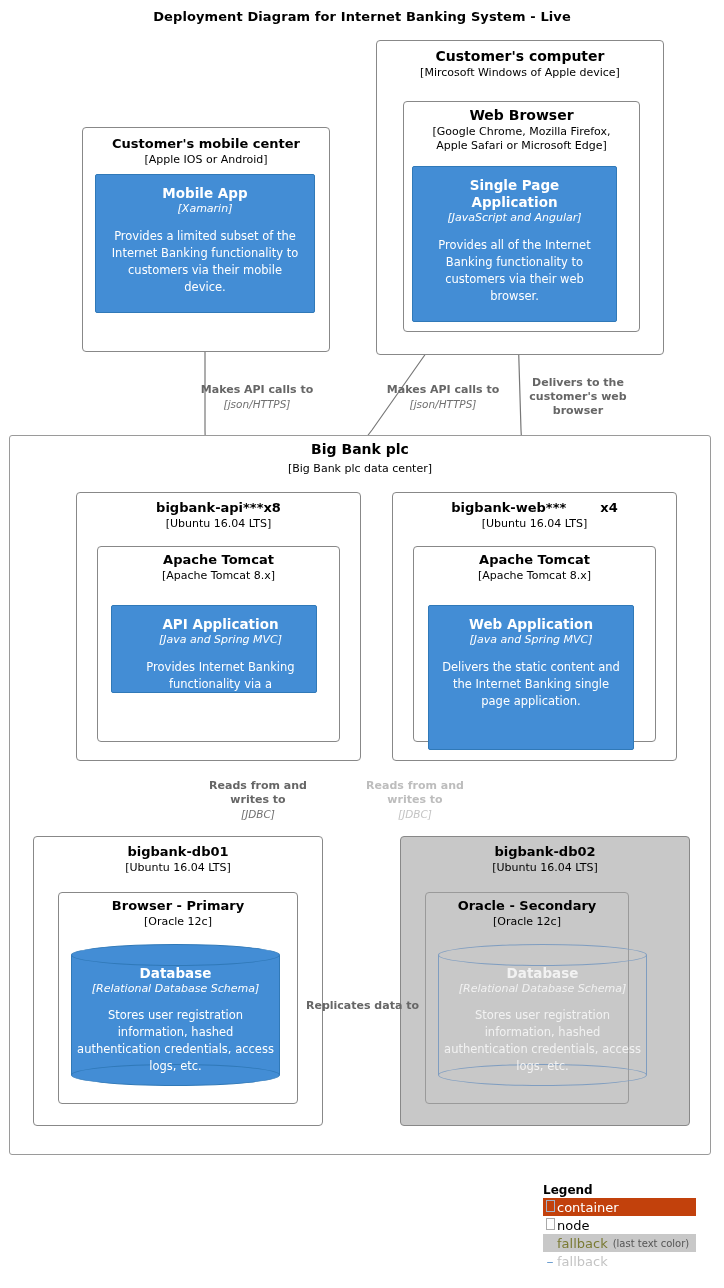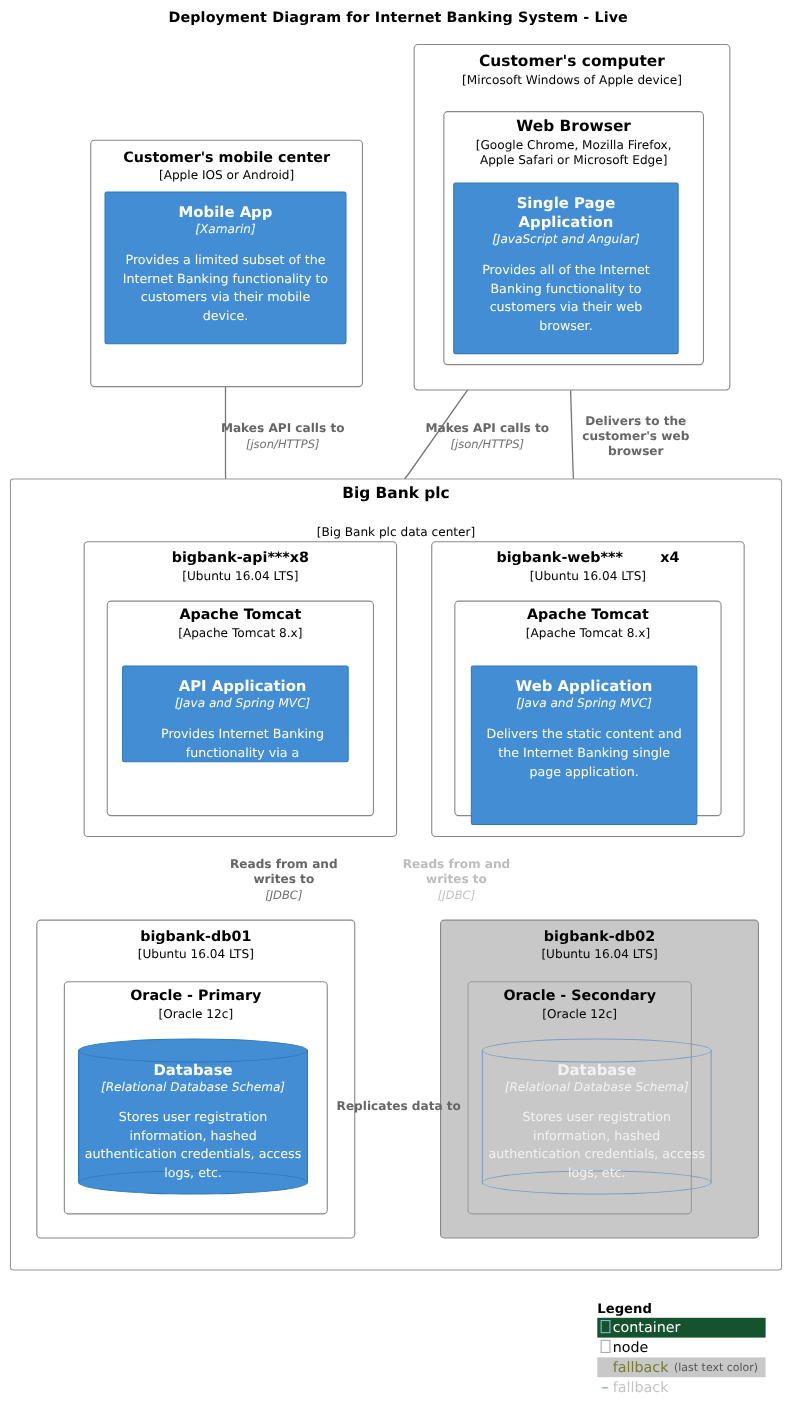--- a/index.html
+++ b/index.html
@@ -216,21 +216,21 @@
     white-space: nowrap;
   }
   .legend-row .sw {
     display: inline-block;
     width: 14px;
     text-align: center;
     font-size: 12px;
     flex: 0 0 14px;
   }
   .lg-container {
-    background: #14532d;
+    background: #c2410c;
     color: #ffffff;
     width: 153px;
   }
   .lg-container .sw { color: #9fc6e8; }
   .lg-node {
     color: #000000;
     width: 153px;
   }
   .lg-node .sw { color: #9a9a9a; }
   .lg-fallback {
@@ -328,21 +328,21 @@
 </div>
 
 <div class="rel-label" style="left:521px; top:376px; width:114px;">
   <div class="rl-name">Delivers to the</div>
   <div class="rl-name">customer's web</div>
   <div class="rl-name">browser</div>
 </div>
 
 <div class="node boundary" style="left:9px; top:435px; width:702px; height:720px;">
   <div class="node-title big" style="top:5px;">Big Bank plc</div>
-  <div class="node-sub" style="top:41px;">[Big Bank plc data center]</div>
+  <div class="node-sub" style="top:26px;">[Big Bank plc data center]</div>
 </div>
 
 <div class="node" style="left:76px; top:492px; width:285px; height:269px;">
   <div class="node-title" style="top:7px;">bigbank-api***x8</div>
   <div class="node-sub" style="top:24px;">[Ubuntu 16.04 LTS]</div>
 </div>
 
 <div class="node" style="left:97px; top:546px; width:243px; height:196px;">
   <div class="node-title" style="top:5px;">Apache Tomcat</div>
   <div class="node-sub" style="top:22px;">[Apache Tomcat 8.x]</div>
@@ -383,21 +383,21 @@
   <div class="rl-name">writes to</div>
   <div class="rl-tech">[JDBC]</div>
 </div>
 
 <div class="node" style="left:33px; top:836px; width:290px; height:290px;">
   <div class="node-title" style="top:7px;">bigbank-db01</div>
   <div class="node-sub" style="top:24px;">[Ubuntu 16.04 LTS]</div>
 </div>
 
 <div class="node" style="left:58px; top:892px; width:240px; height:212px;">
-  <div class="node-title" style="top:5px;">Oracle - Primary</div>
+  <div class="node-title" style="top:5px;">Browser - Primary</div>
   <div class="node-sub" style="top:22px;">[Oracle 12c]</div>
 </div>
 
 <div class="db-cyl" style="left:71px; top:944px; width:209px; height:142px;">
   <div class="cyl-body"></div>
   <div class="cyl-bottom"></div>
   <div class="cyl-top"></div>
   <div class="cyl-text">
     <div class="c-name">Database</div>
     <div class="c-tech">[Relational Database Schema]</div>

